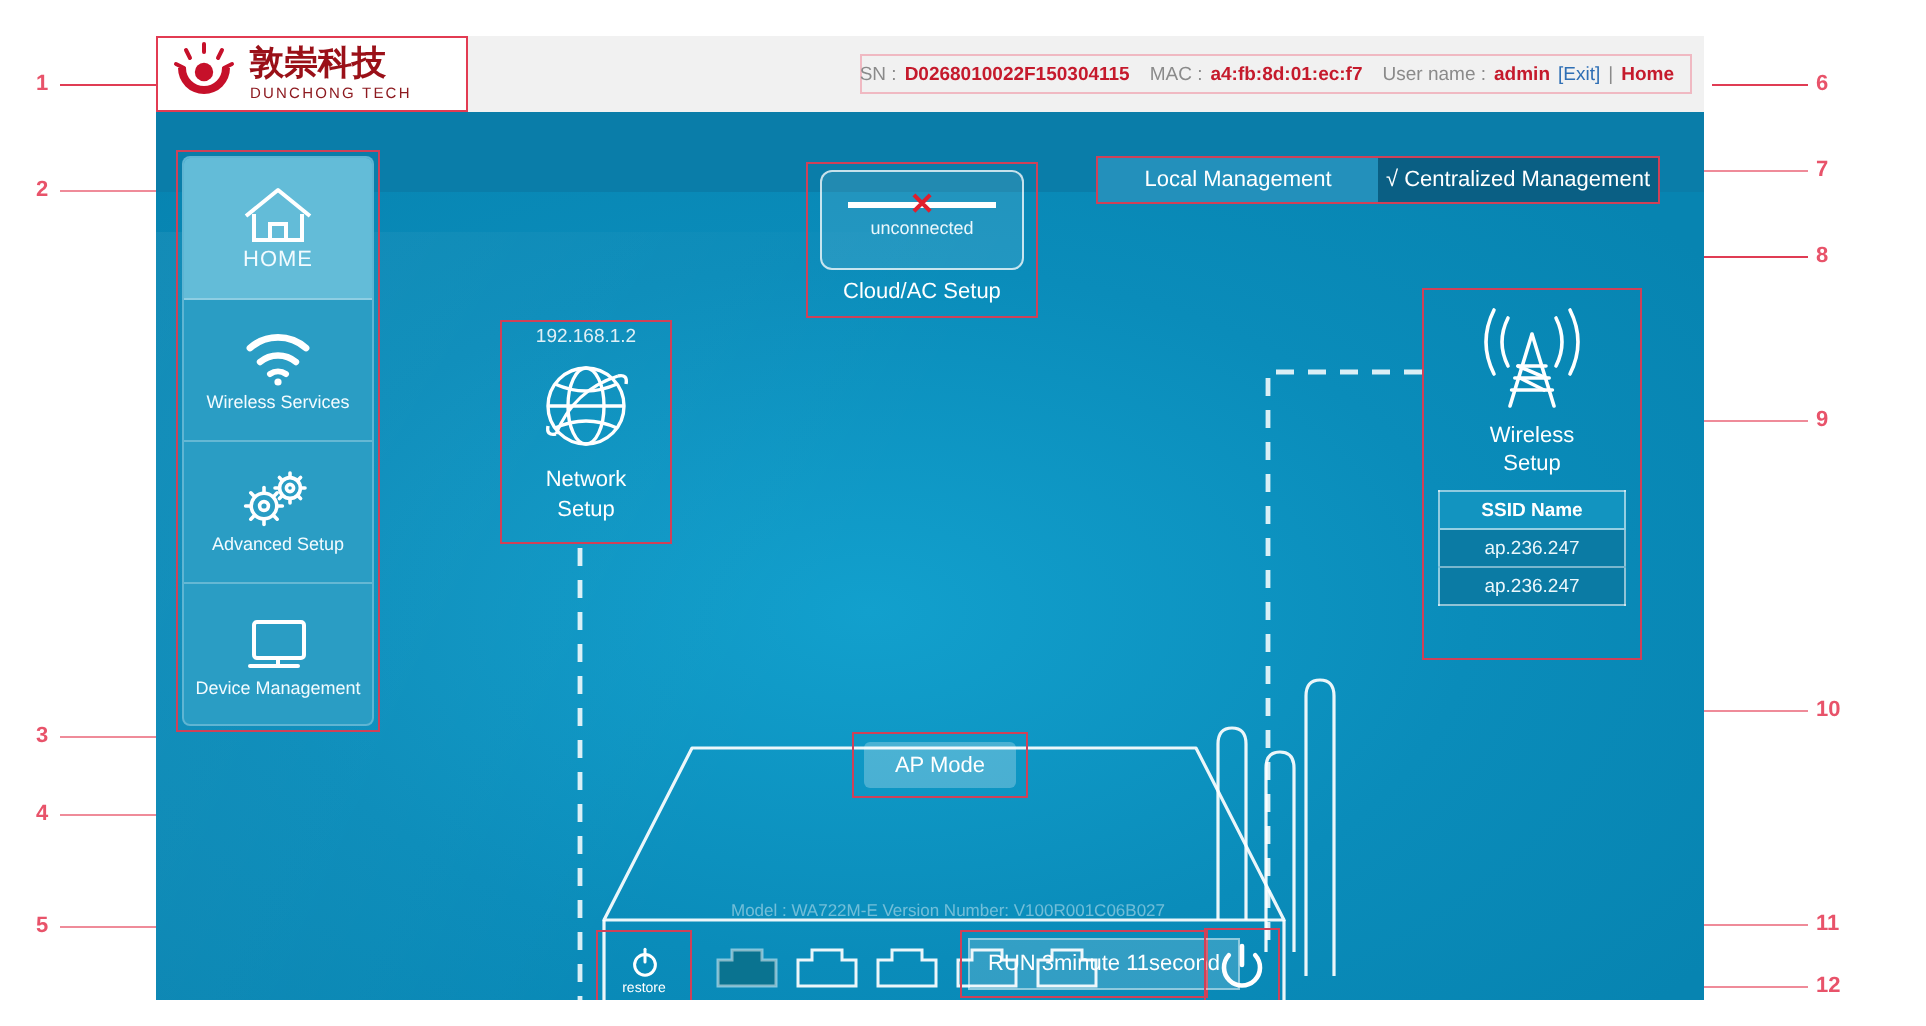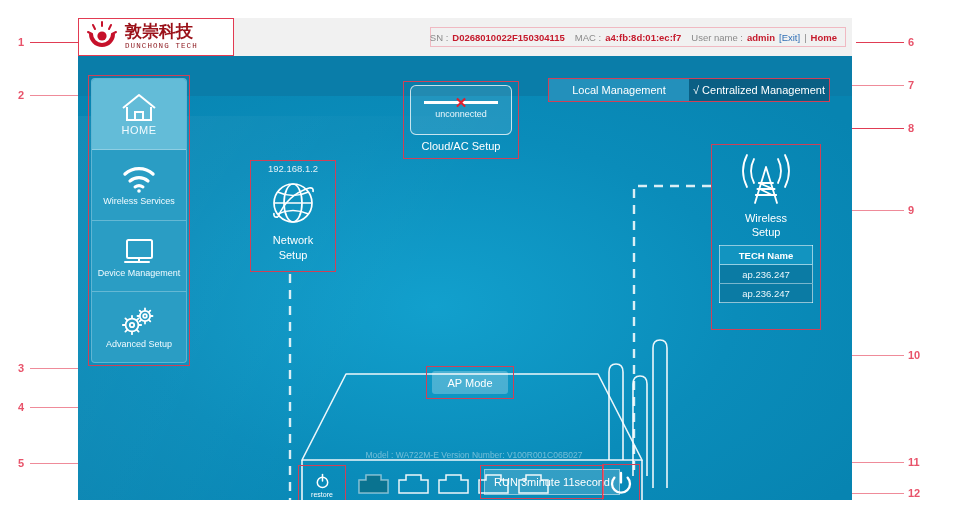--- a/index.html
+++ b/index.html
@@ -32,21 +32,21 @@
     border: 1px solid #e23b52;
   }
   .logo-mark { position: relative; width: 34px; height: 32px; flex: none; }
   .logo-text { margin-left: 6px; line-height: 1; }
   .logo-cn {
     font-size: 17px; color: #9a1018; font-weight: 700; letter-spacing: 0px;
     font-family: Liberation Serif, serif;
   }
   .logo-en {
     font-size: 7.5px; color: #8d1a20; letter-spacing: 1.1px; margin-top: 3px;
-    font-family: Liberation Mono, monospace;
+    font-family: Liberation Sans, sans-serif;
   }
   .hdr-info {
     position: absolute; left: 352px; top: 9px; right: 6px; height: 20px;
     display: flex; align-items: center; justify-content: flex-end;
     font-size: 9.5px; color: #8a8a8a; white-space: nowrap; gap: 4px;
     border: 1px solid #f0b9c2;
     padding: 0 8px;
   }
   .hdr-info .v { color: #c51a2c; font-weight: 700; }
   .hdr-info .lbl { color: #8a8a8a; }
@@ -340,31 +340,20 @@
       <div class="side-item">
         <div class="side-ico">
           <svg width="40" height="30" viewBox="0 0 40 30">
             <path d="M6 11 A21 21 0 0 1 34 11" stroke="#ffffff" stroke-width="3.4" fill="none" stroke-linecap="round"></path>
             <path d="M11 18 A14 14 0 0 1 29 18" stroke="#ffffff" stroke-width="3.2" fill="none" stroke-linecap="round"></path>
             <path d="M16 24 A7 7 0 0 1 24 24" stroke="#ffffff" stroke-width="3" fill="none" stroke-linecap="round"></path>
             <circle cx="20" cy="28" r="1.8" fill="#ffffff"></circle>
           </svg>
         </div>
         <div class="side-label">Wireless Services</div>
-      </div>
-
-      <div class="side-item">
-        <div class="side-ico">
-          <svg width="40" height="30" viewBox="0 0 40 30">
-            <rect x="8" y="5" width="25" height="18" rx="1.5" stroke="#ffffff" stroke-width="2" fill="none"></rect>
-            <line x1="6" y1="27" x2="30" y2="27" stroke="#ffffff" stroke-width="2" stroke-linecap="round"></line>
-            <line x1="20" y1="23" x2="20" y2="27" stroke="#ffffff" stroke-width="2"></line>
-          </svg>
-        </div>
-        <div class="side-label" style="line-height:10px;">Device Management</div>
       </div>
 
       <div class="side-item">
         <div class="side-ico">
           <svg width="42" height="30" viewBox="0 0 42 30">
             <g stroke="#ffffff" stroke-width="1.8" fill="none">
               <circle cx="27" cy="10" r="5.2"></circle>
               <circle cx="27" cy="10" r="1.8"></circle>
               <g stroke-linecap="round">
                 <line x1="27" y1="2.5" x2="27" y2="4.6"></line>
@@ -386,20 +375,31 @@
                 <line x1="7.4" y1="12.4" x2="9.2" y2="14.2"></line>
                   <line x1="18.8" y1="23.8" x2="20.6" y2="25.6"></line>
                 <line x1="20.6" y1="12.4" x2="18.8" y2="14.2"></line>
                   <line x1="9.2" y1="23.8" x2="7.4" y2="25.6"></line>
               </g>
             </g>
           </svg>
         </div>
         <div class="side-label">Advanced Setup</div>
       </div>
+
+      <div class="side-item">
+        <div class="side-ico">
+          <svg width="40" height="30" viewBox="0 0 40 30">
+            <rect x="8" y="5" width="25" height="18" rx="1.5" stroke="#ffffff" stroke-width="2" fill="none"></rect>
+            <line x1="6" y1="27" x2="30" y2="27" stroke="#ffffff" stroke-width="2" stroke-linecap="round"></line>
+            <line x1="20" y1="23" x2="20" y2="27" stroke="#ffffff" stroke-width="2"></line>
+          </svg>
+        </div>
+        <div class="side-label" style="line-height:10px;">Device Management</div>
+      </div>
     </div>
 
     <div class="cloud-wrap">
       <div class="cloud-box">
         <div class="cloud-line">
           <span class="cloud-x">✕</span>
         </div>
         <div class="cloud-stat">unconnected</div>
       </div>
       <div class="cloud-label">Cloud/AC Setup</div>
@@ -442,21 +442,21 @@
             <path d="M28 32 L42 32 M26.4 38 L43.6 38 M24.8 44 L45.2 44"></path>
             <path d="M28 32 L42 38 M29 38 L41 44"></path>
           </g>
         </svg>
       </div>
       <div class="wifi-label">Wireless</div>
       <div class="wifi-label">Setup</div>
       <table class="ssid-table">
         <tbody>
             <tr>
-              <th>TECH Name</th>
+              <th>SSID Name</th>
             </tr>
         <tr>
               <td>ap.236.247</td>
             </tr>
         <tr>
               <td>ap.236.247</td>
             </tr>
       </tbody>
         </table>
     </div>

